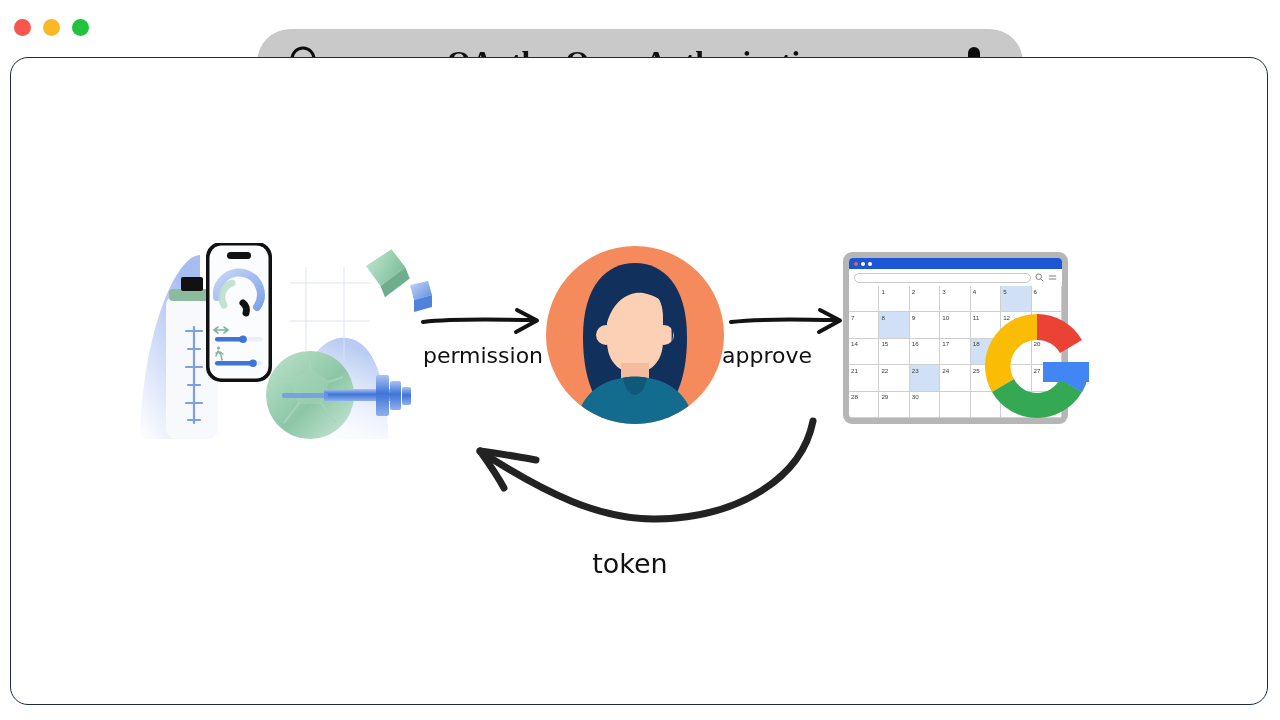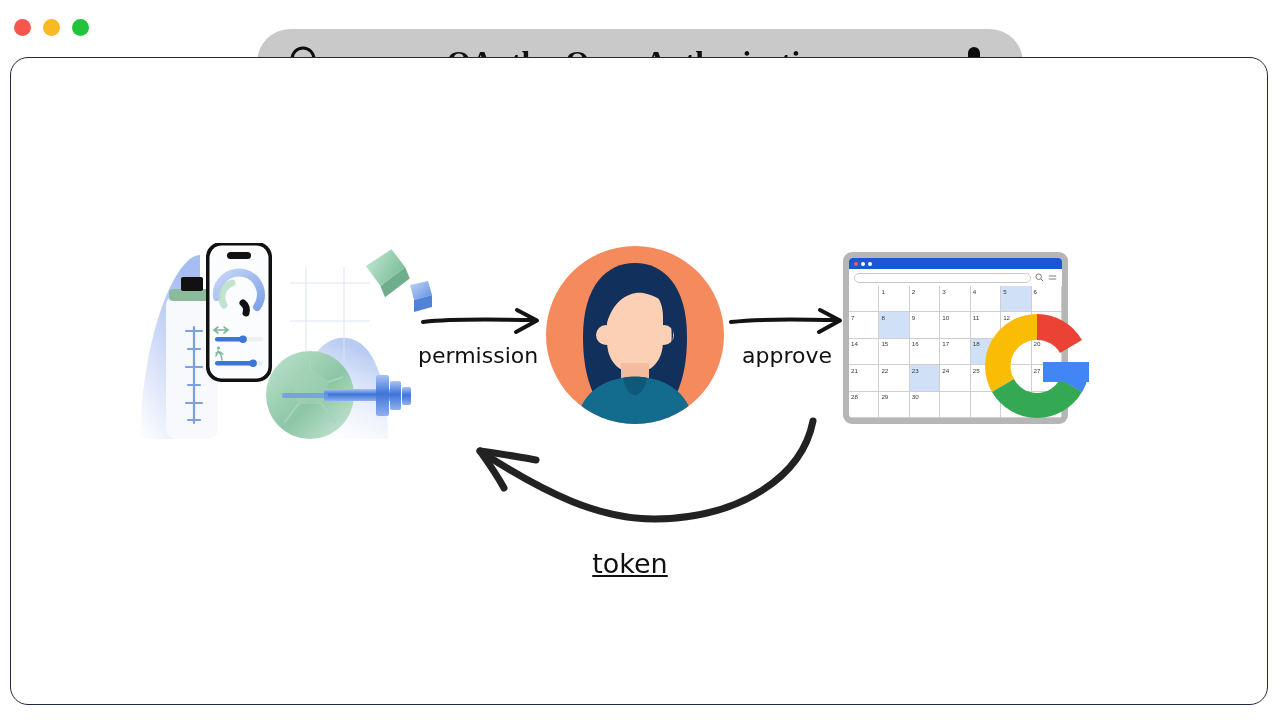--- a/index.html
+++ b/index.html
@@ -101,28 +101,28 @@
   .agree-badge {
     position: absolute;
     left: 687px;
     top: 252px;
     width: 128px;
     height: 43px;
   }
 
   
   .arrow-permission { position: absolute; left: 420px; top: 305px; width: 125px; height: 36px; }
-  .label-permission { position: absolute; left: 418px; top: 343px; width: 130px; 
+  .label-permission { position: absolute; left: 418px; top: 343px; width: 130px; text-align: center;
                       font-size: 22px; color: #111; font-family: "DejaVu Sans", sans-serif; }
   .arrow-approve { position: absolute; left: 728px; top: 305px; width: 120px; height: 36px; }
-  .label-approve { position: absolute; left: 722px; top: 343px; width: 130px; text-align: center;
+  .label-approve { position: absolute; left: 722px; top: 343px; width: 130px; 
                    font-size: 22px; color: #111; font-family: "DejaVu Sans", sans-serif; }
   .arrow-token { position: absolute; left: 450px; top: 415px; width: 400px; height: 125px; }
   .label-token { position: absolute; left: 500px; top: 548px; width: 260px; text-align: center;
-                 font-size: 27px; color: #111; font-family: "DejaVu Sans", sans-serif; text-decoration: underline; }
+                 font-size: 27px; color: #111; font-family: "DejaVu Sans", sans-serif; }
 
   
   .cal-wrap {
     position: absolute;
     left: 843px;
     top: 252px;
     width: 260px;
     height: 186px;
   }
   .cal-frame {

